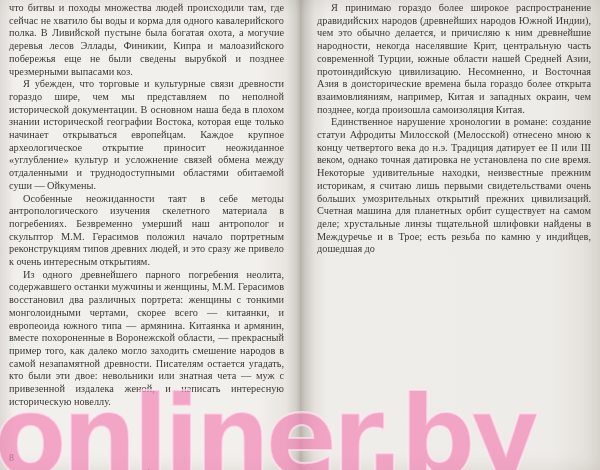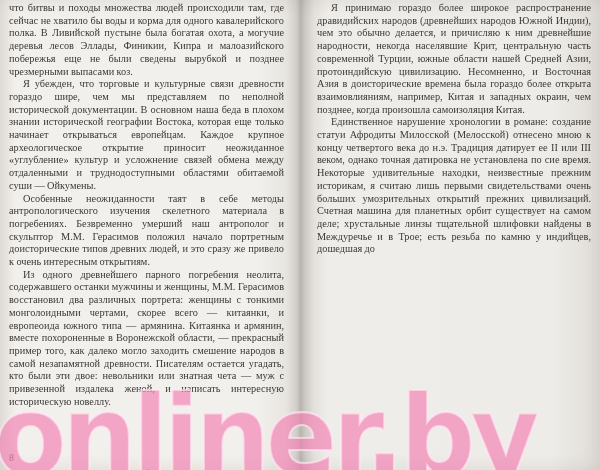--- a/index.html
+++ b/index.html
@@ -121,21 +121,21 @@
 </head>
 <body>
 
 <div class="scan">
   <div class="spread">
 
     <div class="page left">
       <div class="page-text">
         <p class="noindent">что битвы и походы множества людей происходили там, где сейчас не хватило бы воды и корма для одного кавалерийского полка. В Ливийской пустыне была богатая охота, а могучие деревья лесов Эллады, Финикии, Кипра и малоазийского побережья еще не были сведены вырубкой и позднее чрезмерными выпасами коз.</p>
         <p>Я убежден, что торговые и культурные связи древности гораздо шире, чем мы представляем по неполной исторической документации. В основном наша беда в плохом знании исторической географии Востока, которая еще только начинает открываться европейцам. Каждое крупное археологическое открытие приносит неожиданное «углубление» культур и усложнение связей обмена между отдаленными и труднодоступными областями обитаемой суши — Ойкумены.</p>
-        <p>Особенные неожиданности таят в себе методы антропологического изучения скелетного материала в погребениях. Безвременно умерший наш антрополог и скульптор М.М. Герасимов положил начало портретным доисторические типов древних людей, и это сразу же привело к очень интересным открытиям.</p>
+        <p>Особенные неожиданности таят в себе методы антропологического изучения скелетного материала в погребениях. Безвременно умерший наш антрополог и скульптор М.М. Герасимов положил начало портретным реконструкциям типов древних людей, и это сразу же привело к очень интересным открытиям.</p>
         <p>Из одного древнейшего парного погребения неолита, содержавшего останки мужчины и женщины, М.М. Герасимов восстановил два различных портрета: женщины с тонкими монголоидными чертами, скорее всего — китаянки, и европеоида южного типа — армянина. Китаянка и армянин, вместе похороненные в Воронежской области, — прекрасный пример того, как далеко могло заходить смешение народов в самой незапамятной древности. Писателям остается угадать, кто были эти двое: невольники или знатная чета — муж с привезенной издалека женой, и написать интересную историческую новеллу.</p>
       </div>
       <div class="footer">
         <span class="pagenum at-left">8</span>
         <span class="running">Иван Ефремов</span>
       </div>
     </div>
 
     <div class="page right">
       <div class="page-text">

